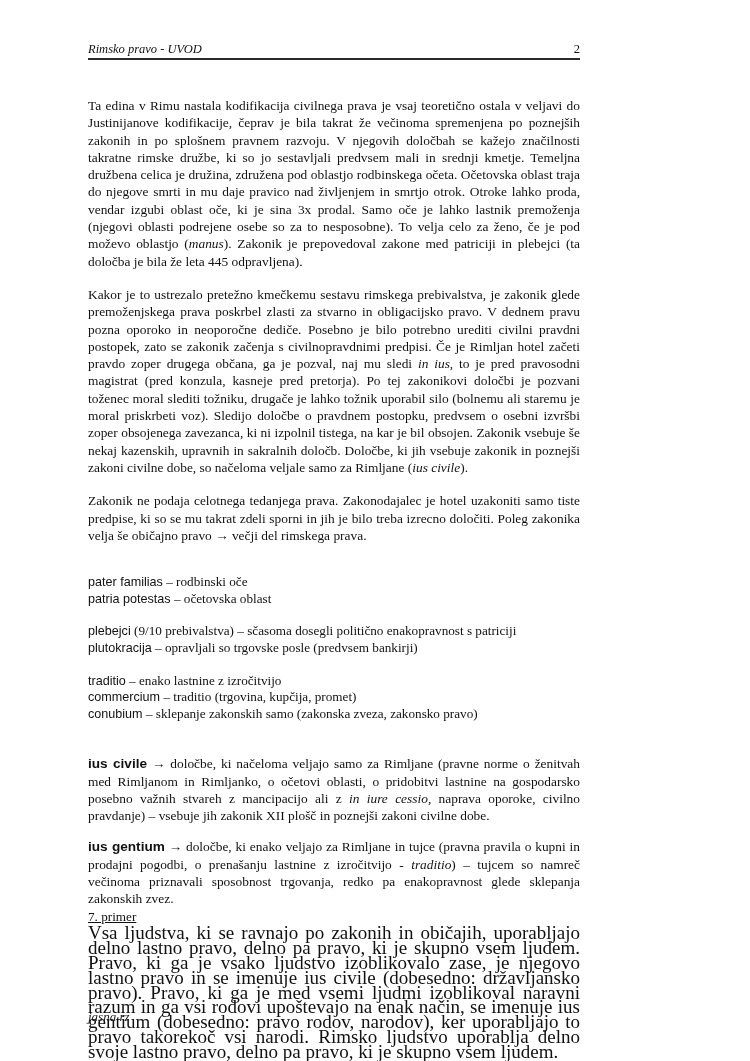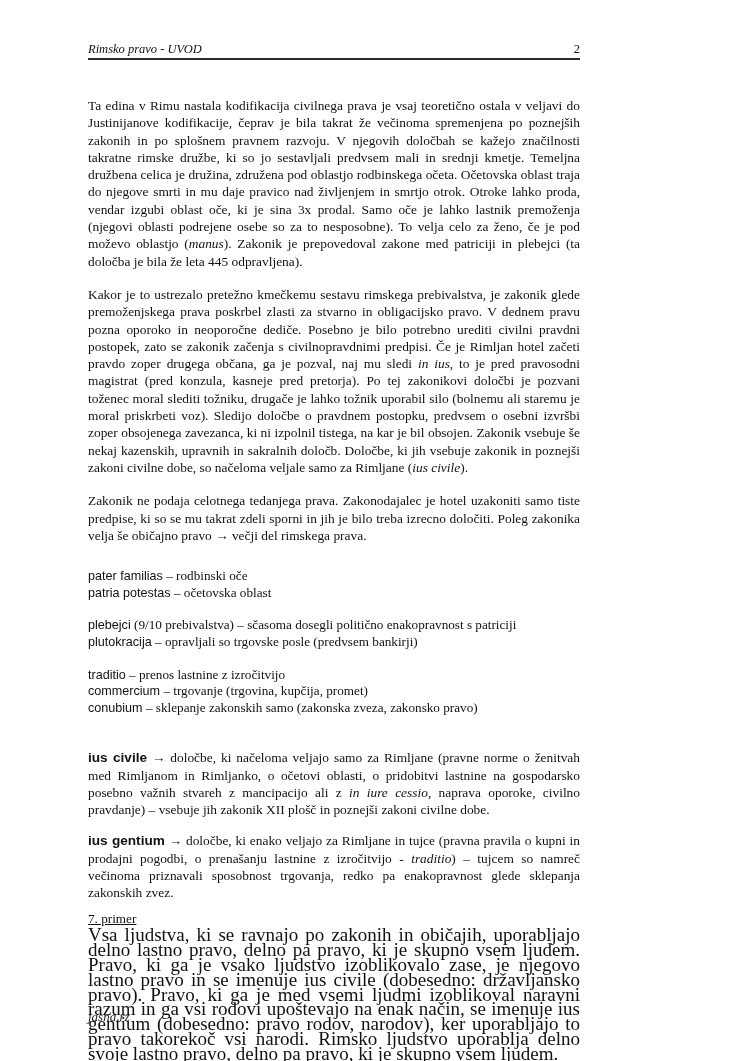--- a/index.html
+++ b/index.html
@@ -25,28 +25,28 @@
   .page-number { font-style: normal; }
   .content {
     margin: 0 58px 0 88px;
     font-size: 13.4px;
     line-height: 17.3px;
     text-align: justify;
   }
   .para { margin: 0 0 16px 0; }
   .para.first { margin-top: 37px; }
   .defs { margin: 0 0 16px 0; text-align: left; font-size: 13.2px; line-height: 16.6px; }
-  .defs.gap-lg { margin-top: 24px; }
+  .defs.gap-lg { margin-top: 30px; }
   .defs.gap-sm { margin-top: 6px; }
   .term {
     font-family: "Liberation Sans", sans-serif;
     font-size: 12.6px;
   }
   .ius-para { margin: 33px 0 14px 0; }
-  .ius-para.second { margin-top: 0; margin-bottom: 8px; }
+  .ius-para.second { margin-top: 0; margin-bottom: 0; }
   .ius-term {
     font-family: "Liberation Sans", sans-serif;
     font-weight: bold;
     font-size: 13.6px;
   }
   .primer { }
   .primer-heading {
     font-size: 13.2px;
     text-decoration: underline;
     margin: 0;
@@ -108,22 +108,22 @@
       <div class="def-line"><span class="term">pater familias</span><span> – rodbinski oče</span></div>
       <div class="def-line"><span class="term">patria potestas</span><span> – očetovska oblast</span></div>
     </div>
 
     <div class="defs gap-sm">
       <div class="def-line"><span class="term">plebejci</span><span> (9/10 prebivalstva) – sčasoma dosegli politično enakopravnost s patriciji</span></div>
       <div class="def-line"><span class="term">plutokracija</span><span> – opravljali so trgovske posle (predvsem bankirji)</span></div>
     </div>
 
     <div class="defs">
-      <div class="def-line"><span class="term">traditio</span><span> – prenos lastnine z izročitvijo</span></div>
-      <div class="def-line"><span class="term">commercium</span><span> – trgovanje (trgovina, kupčija, promet)</span></div>
+      <div class="def-line"><span class="term">traditio</span><span> – enako lastnine z izročitvijo</span></div>
+      <div class="def-line"><span class="term">commercium</span><span> – traditio (trgovina, kupčija, promet)</span></div>
       <div class="def-line"><span class="term">conubium</span><span> – sklepanje zakonskih samo (zakonska zveza, zakonsko pravo)</span></div>
     </div>
 
     <p class="para ius-para"><span class="ius-term">ius civile</span><span> → določbe, ki načeloma veljajo samo za Rimljane (pravne norme o ženitvah med Rimljanom in Rimljanko, o očetovi oblasti, o pridobitvi lastnine na gospodarsko posebno važnih stvareh z mancipacijo ali z </span><i>in iure cessio</i><span>, naprava oporoke, civilno pravdanje) – vsebuje jih zakonik XII plošč in poznejši zakoni civilne dobe.</span></p>
 
     <p class="para ius-para second"><span class="ius-term">ius gentium</span><span> → določbe, ki enako veljajo za Rimljane in tujce (pravna pravila o kupni in prodajni pogodbi, o prenašanju lastnine z izročitvijo - </span><i>traditio</i><span>) – tujcem so namreč večinoma priznavali sposobnost trgovanja, redko pa enakopravnost glede sklepanja zakonskih zvez.</span></p>
 
     <div class="primer">
       <p class="primer-heading">7. primer</p>
       <p class="primer-text">Vsa ljudstva, ki se ravnajo po zakonih in običajih, uporabljajo delno lastno pravo, delno pa pravo, ki je skupno vsem ljudem. Pravo, ki ga je vsako ljudstvo izoblikovalo zase, je njegovo lastno pravo in se imenuje ius civile (dobesedno: državljansko pravo). Pravo, ki ga je med vsemi ljudmi izoblikoval naravni razum in ga vsi rodovi upoštevajo na enak način, se imenuje ius gentium (dobesedno: pravo rodov, narodov), ker uporabljajo to pravo takorekoč vsi narodi. Rimsko ljudstvo uporablja delno svoje lastno pravo, delno pa pravo, ki je skupno vsem ljudem.</p>

